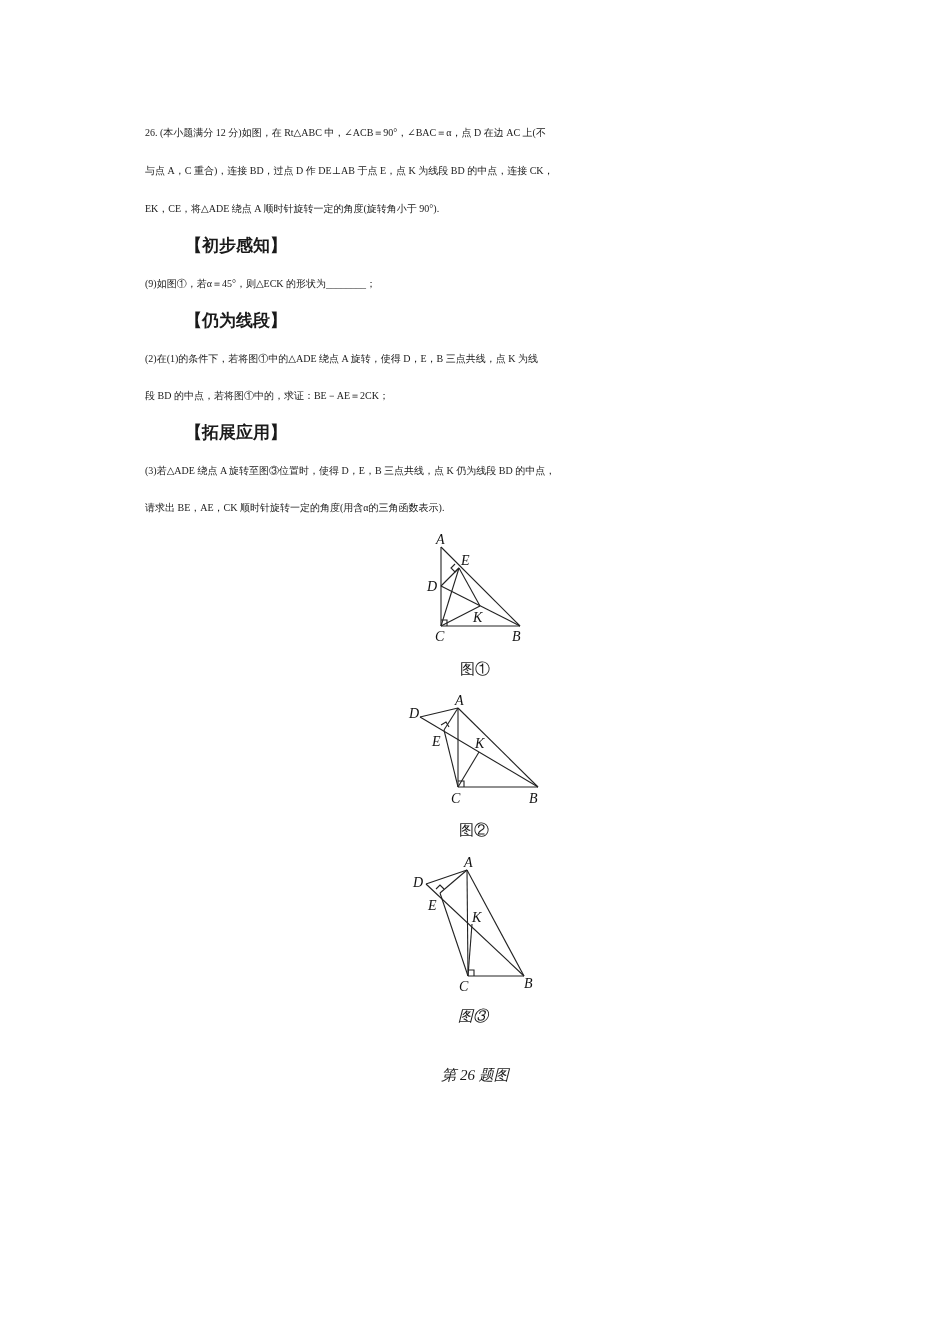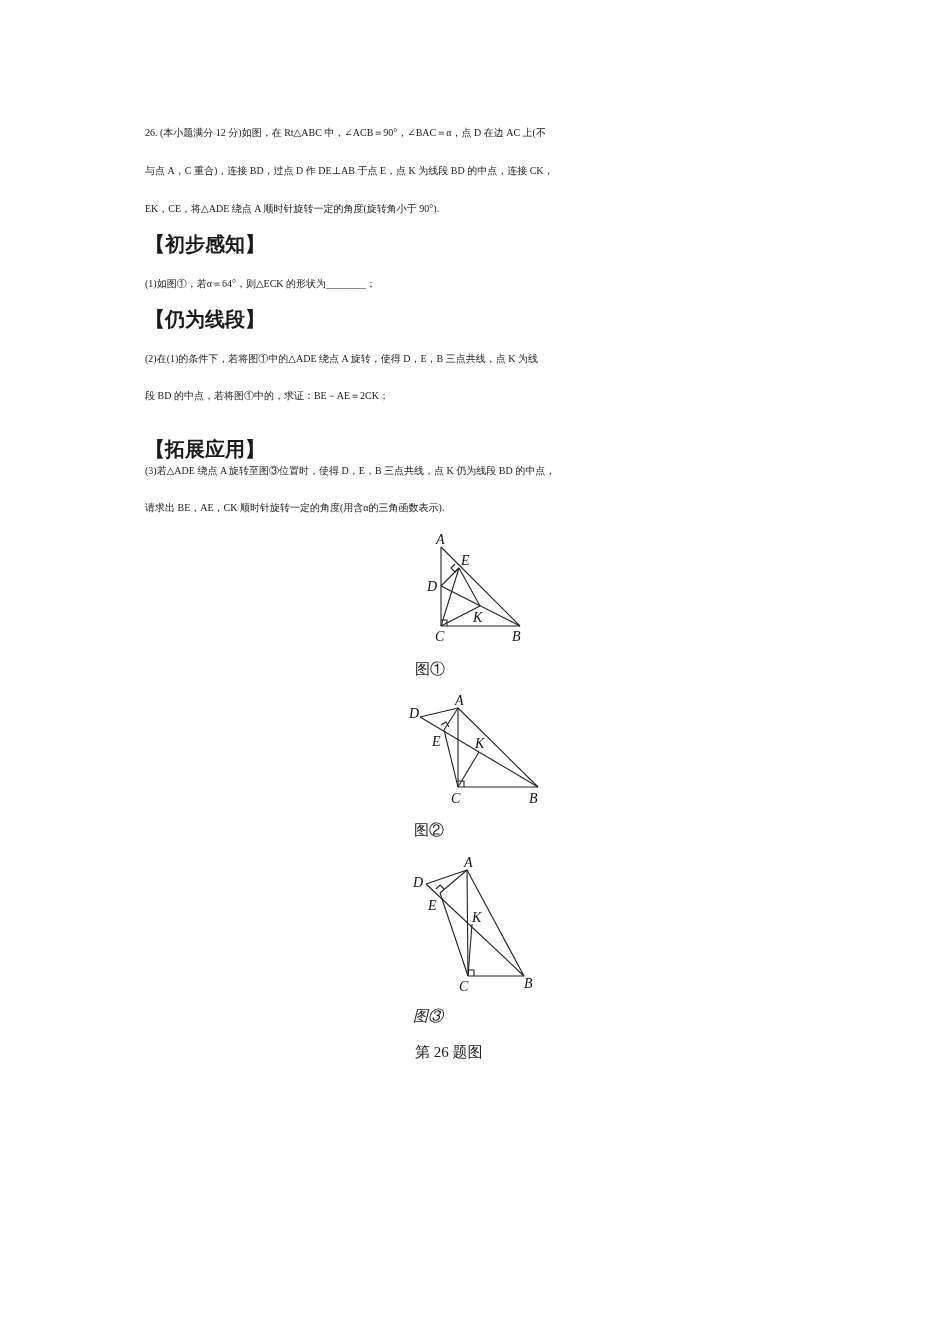--- a/index.html
+++ b/index.html
@@ -1,39 +1,39 @@
 <!DOCTYPE html>
 <html><head>
 <meta charset="utf-8">
 <style>
   html, body { margin: 0; padding: 0; background: #ffffff; }
   body { width: 950px; height: 1344px; position: relative; overflow: hidden;
          font-family: "Liberation Serif", "DejaVu Serif", serif; color: #1a1a1a; }
   .line { position: absolute; left: 145px; font-size: 10px; line-height: 20px; white-space: nowrap; }
-  .heading { font-family: Liberation Mono, monospace; font-weight: bold; font-size: 20px; }
+  .heading { font-family: Liberation Sans, sans-serif; font-weight: bold; font-size: 17px; margin-left: 40px; }
   .fig { position: absolute; }
   .fig svg { overflow: visible; }
-  .cap { position: absolute; font-size: 15px; text-align: left; width: 120px; }
+  .cap { position: absolute; font-size: 15px; text-align: center; width: 120px; }
   .lbl { font-family: "Liberation Serif", serif; font-style: italic; font-size: 14px; fill: #111; }
 </style>
 </head>
 <body>
 
 <div class="line" style="top:123px">26. (本小题满分 12 分)如图，在 Rt△ABC 中，∠ACB＝90°，∠BAC＝α，点 D 在边 AC 上(不</div>
 <div class="line" style="top:161px">与点 A，C 重合)，连接 BD，过点 D 作 DE⊥AB 于点 E，点 K 为线段 BD 的中点，连接 CK，</div>
 <div class="line" style="top:199px">EK，CE，将△ADE 绕点 A 顺时针旋转一定的角度(旋转角小于 90°).</div>
 
 <div class="line heading" style="top:236px">【初步感知】</div>
-<div class="line" style="top:274px">(1)如图①，若α＝64°，则△ECK 的形状为________；</div>
+<div class="line" style="top:274px">(9)如图①，若α＝45°，则△ECK 的形状为________；</div>
 
 <div class="line heading" style="top:311px">【仍为线段】</div>
 <div class="line" style="top:349px">(2)在(1)的条件下，若将图①中的△ADE 绕点 A 旋转，使得 D，E，B 三点共线，点 K 为线</div>
 <div class="line" style="top:386px">段 BD 的中点，若将图①中的，求证：BE－AE＝2CK；</div>
 
-<div class="line heading" style="top:441px">【拓展应用】</div>
+<div class="line heading" style="top:423px">【拓展应用】</div>
 <div class="line" style="top:461px">(3)若△ADE 绕点 A 旋转至图③位置时，使得 D，E，B 三点共线，点 K 仍为线段 BD 的中点，</div>
 <div class="line" style="top:498px">请求出 BE，AE，CK 顺时针旋转一定的角度(用含α的三角函数表示).</div>
 
 <div class="fig" style="left:0;top:0;">
   <svg width="950" height="660" style="position:absolute;left:0;top:0;">
     <g stroke="#222" stroke-width="1.1" fill="none">
       <line x1="441" y1="547" x2="441" y2="626"></line>
       <line x1="441" y1="626" x2="520" y2="626"></line>
       <line x1="441" y1="547" x2="520" y2="626"></line>
       <line x1="441" y1="586" x2="459" y2="568"></line>
@@ -91,13 +91,13 @@
   </g>
   <text class="lbl" x="464" y="867">A</text>
   <text class="lbl" x="413" y="887">D</text>
   <text class="lbl" x="428" y="910">E</text>
   <text class="lbl" x="472" y="922">K</text>
   <text class="lbl" x="459" y="991">C</text>
   <text class="lbl" x="524" y="988">B</text>
 </svg>
 <div class="cap" style="left:413px;top:1007px;font-style:italic;">图③</div>
 
-<div class="cap" style="left:415px;top:1043px;width:120px;">第 26 题图</div>
+<div class="cap" style="left:415px;top:1066px;width:120px;font-style:italic;">第 26 题图</div>
 
 </body></html>

